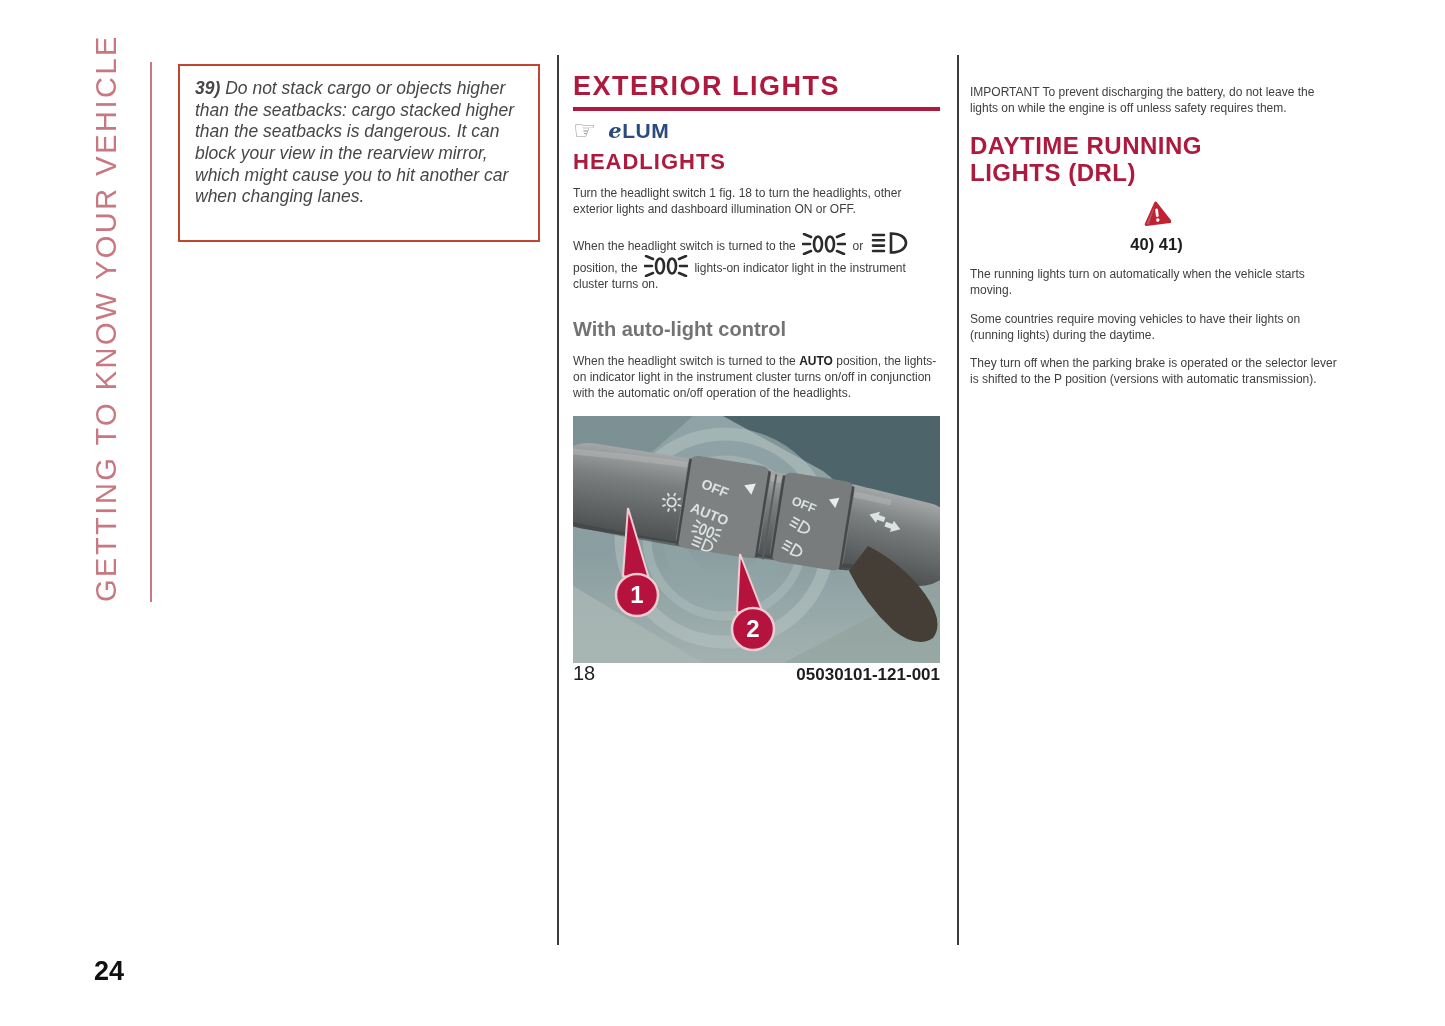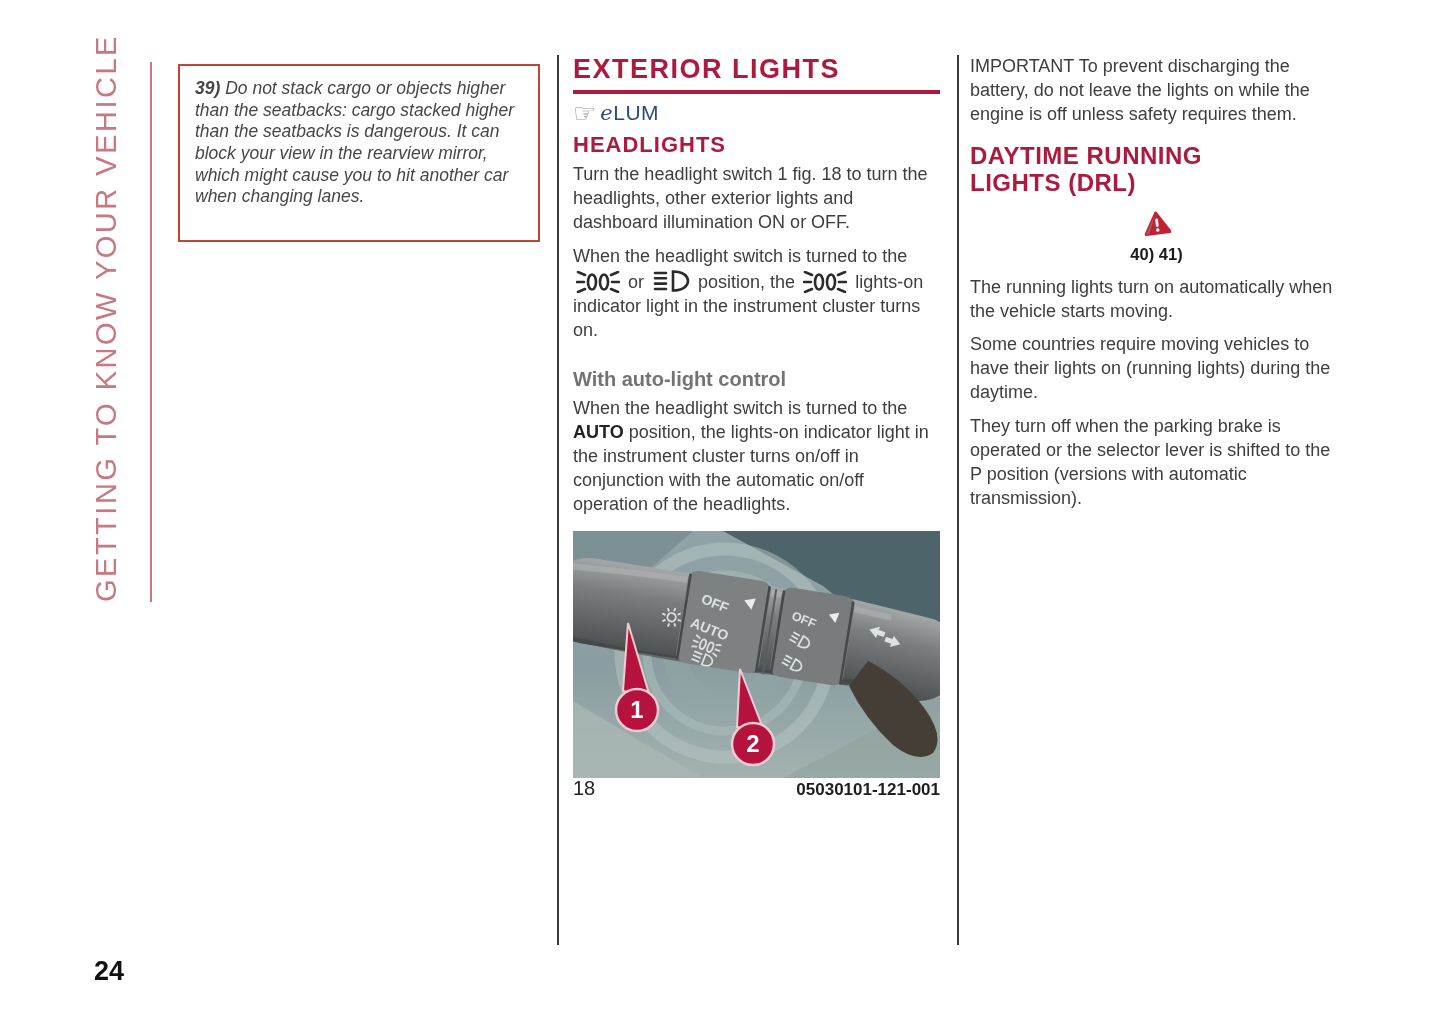--- a/index.html
+++ b/index.html
@@ -21,37 +21,37 @@
     position:absolute;left:178px;top:64px;width:362px;box-sizing:border-box;
     border:2px solid #c2452f;padding:12px 14px 32px 15px;
     font-style:italic;font-size:17.5px;line-height:1.24;color:#474747;
   }
   .note-box b{font-style:italic;}
   
   .col-divider{position:absolute;top:55px;width:2px;height:890px;background:#3c3c3c;}
   .divider-1{left:557px;}
   .divider-2{left:957px;}
   
-  .col{position:absolute;top:55px;}
+  .col{position:absolute;top:72px;}
   .col-mid{left:573px;width:367px;}
   .col-right{left:970px;width:373px;}
-  .body-text{font-size:18px;line-height:1.33;margin:0 0 10px 0;color:#3d3e3e;}
+  .body-text{font-size:12px;line-height:1.33;margin:13px 0 10px 0;color:#3d3e3e;}
   
   .h-section{
     font-size:27px;font-weight:bold;letter-spacing:1.5px;color:#ae1a3d;
     border-bottom:4px solid #ae1a3d;padding-bottom:7px;margin:0 0 6px 0;line-height:1.05;
   }
   .h-sub{font-size:22px;font-weight:bold;letter-spacing:1px;color:#ae1a3d;margin:7px 0 7px 0;line-height:1.05;}
   .h-minor{font-size:20px;font-weight:bold;color:#737373;margin:25px 0 6px 0;}
   .h-drl{font-size:24px;font-weight:bold;letter-spacing:0.5px;color:#ae1a3d;margin:16px 0 0 0;line-height:1.12;}
   .h-drl span{display:block;}
   
   .elum-row{display:flex;align-items:center;gap:4px;margin:4px 0 2px 0;}
   .hand-glyph{font-family:"DejaVu Sans",sans-serif;font-size:26px;color:#8f9499;line-height:1;}
-  .elum-text{font-size:21px;font-weight:normal;color:#2b4a7e;letter-spacing:0.5px;}
+  .elum-text{font-size:21px;font-weight:bold;color:#2b4a7e;letter-spacing:0.5px;margin-left:8px;}
   .elum-text i{font-family:"DejaVu Serif",serif;}
   
   .isym{vertical-align:-5px;margin:0 3px;}
   
   .refs-row{display:flex;align-items:center;gap:8px;margin:14px 0 12px 0;flex-direction:column;}
   .refs-label{font-size:16.5px;font-weight:bold;color:#1c1c1c;}
   
   .figure-wrap{margin-top:14px;line-height:0;}
   .figure-caption{display:flex;justify-content:space-between;align-items:baseline;margin-top:10px;}
   .fig-num{font-size:20px;color:#222;}

